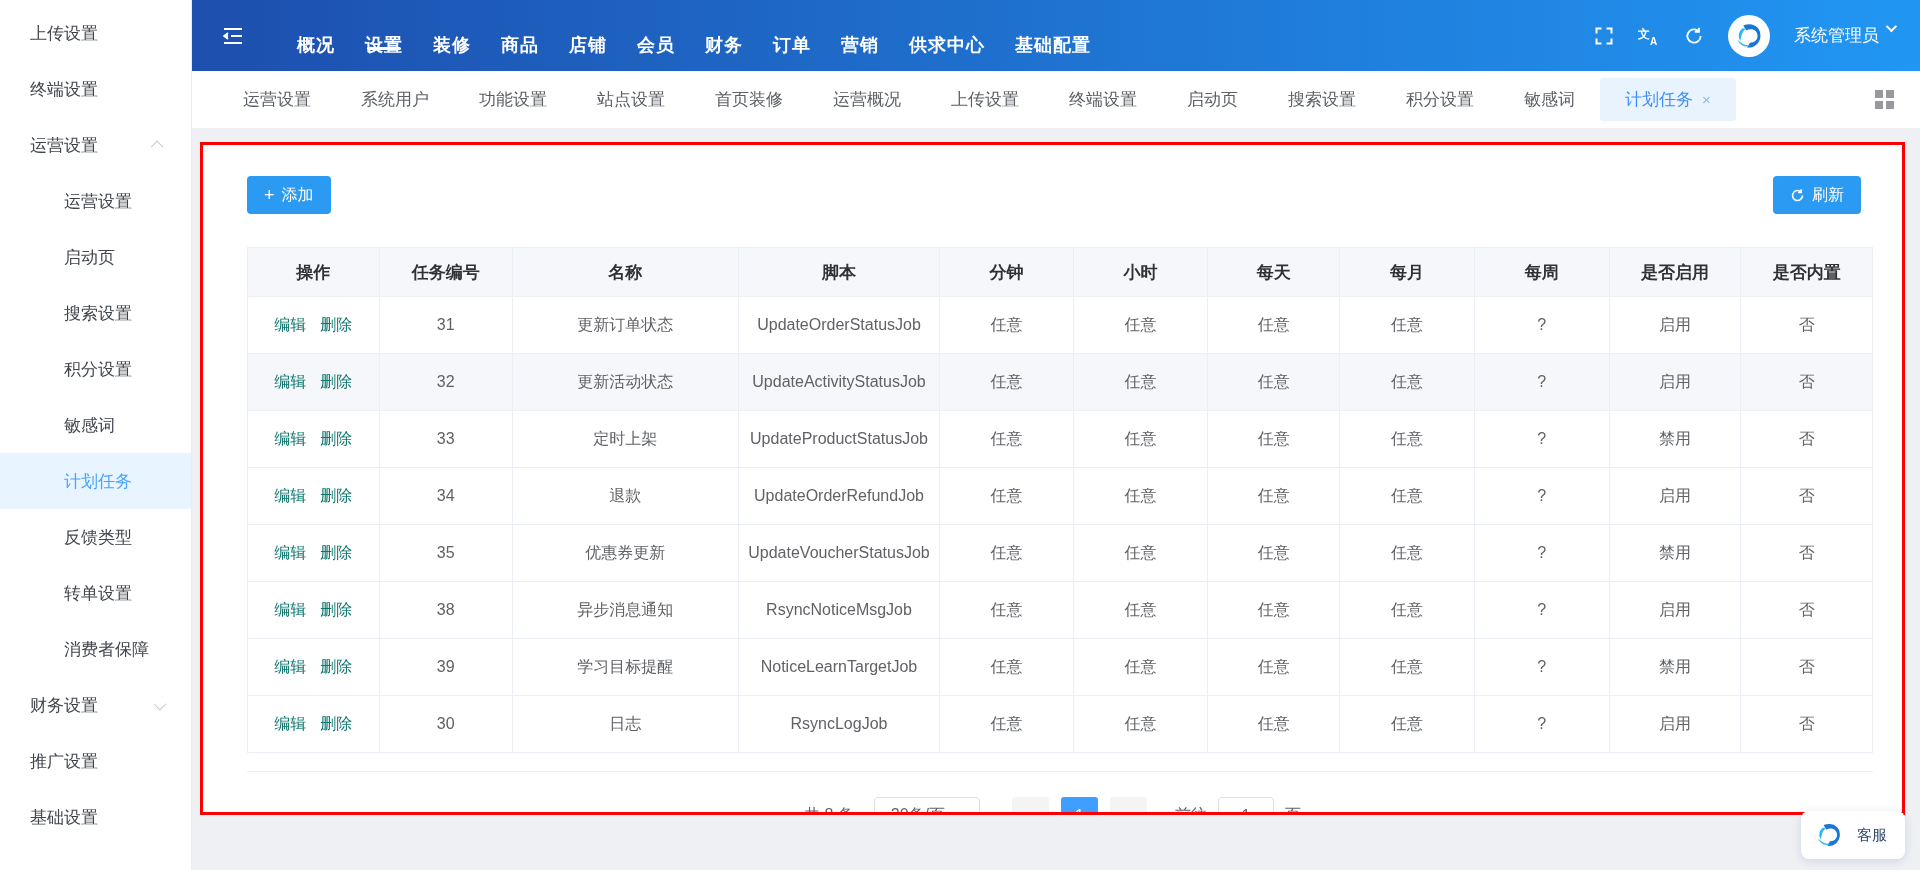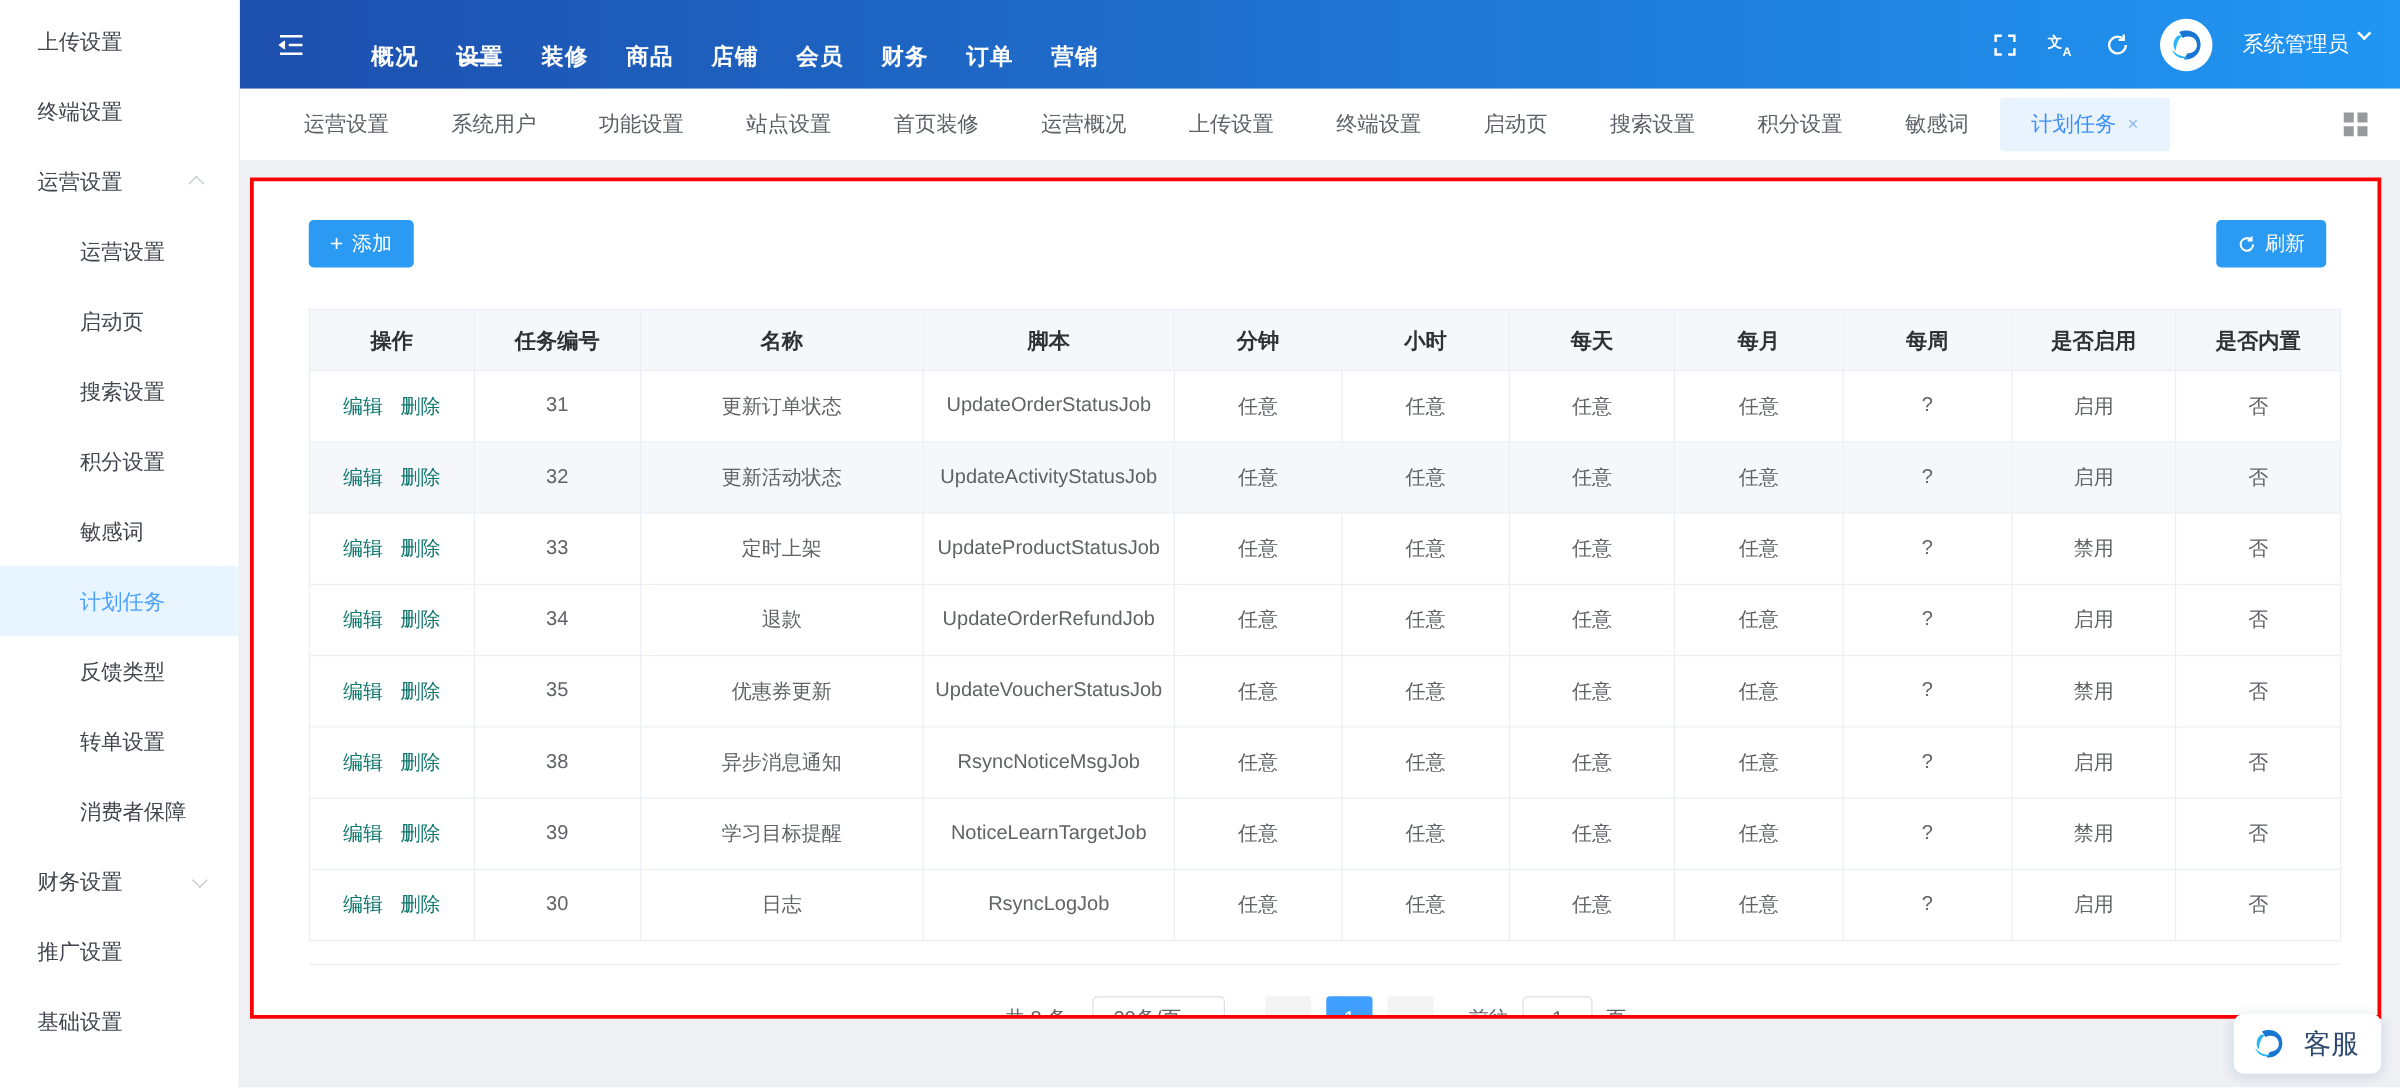--- a/index.html
+++ b/index.html
@@ -83,21 +83,21 @@
     display:flex; align-items:center; justify-content:center; color:#bcc0c8;
     font-size:21px; margin:0 6px; cursor:pointer; }
   .page-btn.current { background:#409eff; color:#fff; font-size:16px; }
   .goto { display:flex; align-items:center; gap:11px; margin-left:22px; }
   .goto-input { width:56px; height:37px; border:1px solid #dcdfe6; border-radius:4px;
     text-align:center; font-size:16px; color:#606266; font-family:inherit; }
 
   .support { position:absolute; right:15px; bottom:11px; background:#fff;
     border-radius:8px; box-shadow:0 2px 10px rgba(30,60,120,.15);
     display:flex; align-items:center; gap:10px; padding:6px 18px 6px 10px;
-    font-size:22px; color:#2f4a6e; cursor:pointer; }
+    font-size:15px; color:#2f4a6e; cursor:pointer; }
 </style>
 </head>
 <body>
 
 <aside class="sidebar">
     <div class="side-item">
       <span>上传设置</span>
     </div>
     <div class="side-item">
       <span>终端设置</span>
@@ -160,20 +160,22 @@
     <nav class="nav-items">
         <div class="nav-item">概况</div>
         <div class="nav-item active">设置</div>
         <div class="nav-item">装修</div>
         <div class="nav-item">商品</div>
         <div class="nav-item">店铺</div>
         <div class="nav-item">会员</div>
         <div class="nav-item">财务</div>
         <div class="nav-item">订单</div>
         <div class="nav-item">营销</div>
+        <div class="nav-item">供求中心</div>
+        <div class="nav-item">基础配置</div>
       </nav>
     <div class="nav-right">
       <span class="nav-icon">
         <svg width="20" height="20" viewBox="0 0 24 24" fill="none" stroke="#fff" stroke-width="2.4">
           <path d="M3 9V3h6M15 3h6v6M21 15v6h-6M9 21H3v-6"></path>
           </svg>
       </span>
       <span class="nav-icon">
         <svg width="22" height="20" viewBox="0 0 24 22">
           <text x="0" y="13" font-size="13" fill="#fff" font-weight="bold">文</text>

